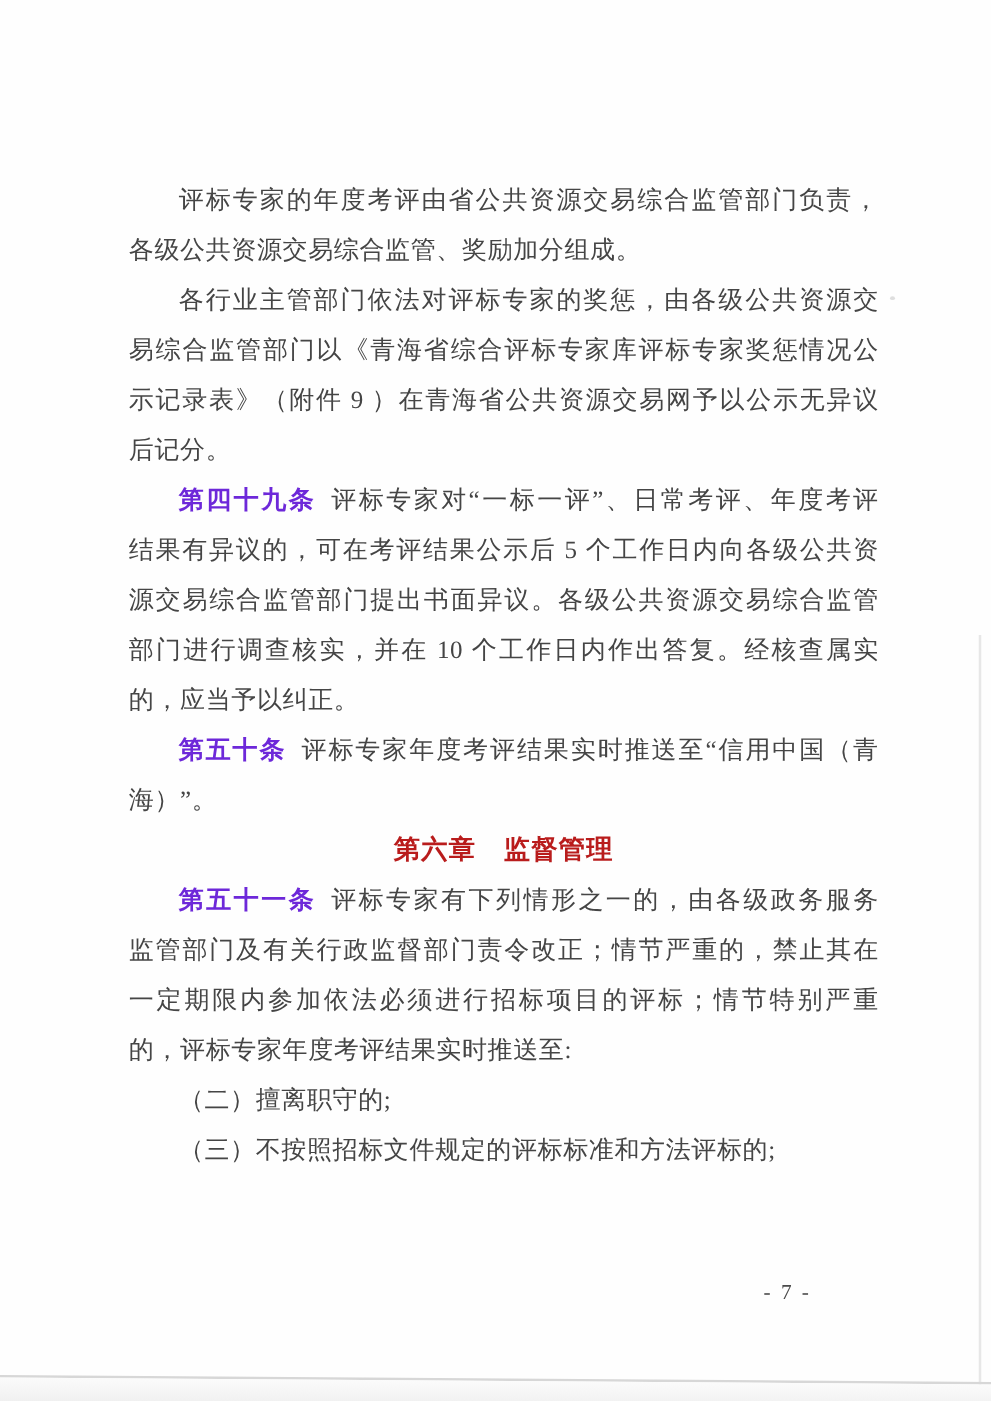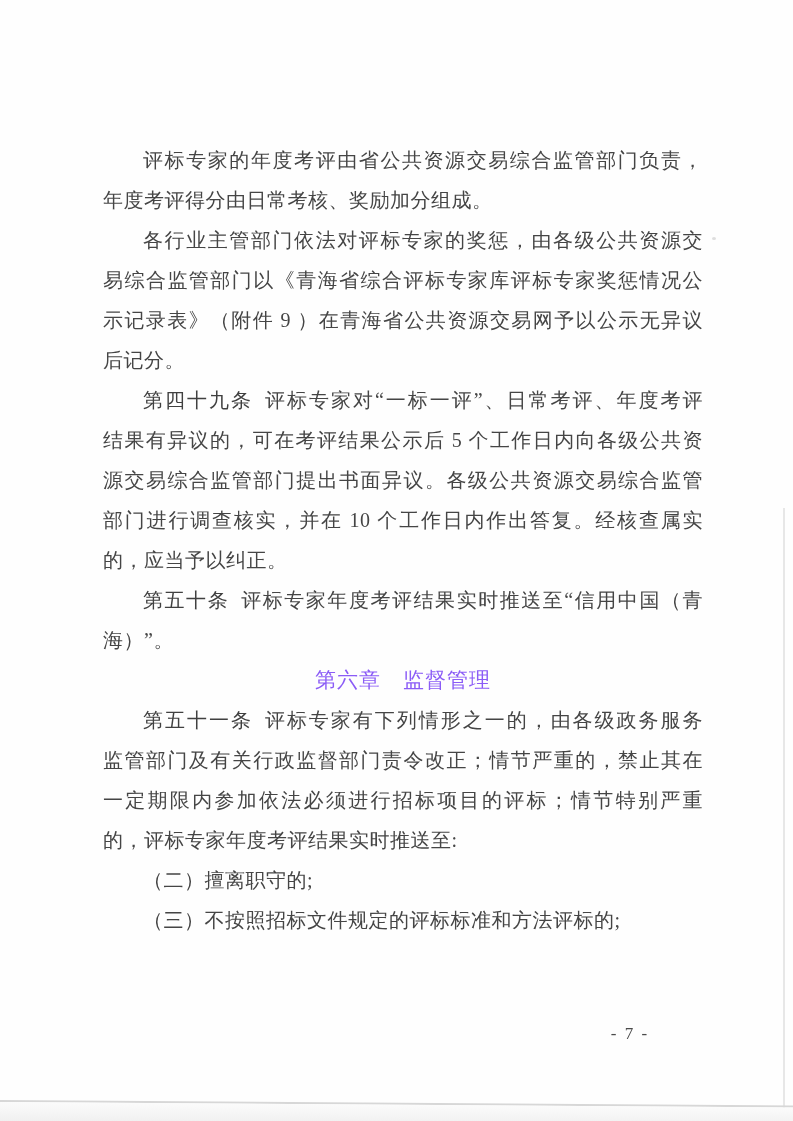--- a/index.html
+++ b/index.html
@@ -22,26 +22,26 @@
   .line {
     font-size: 20px;
     line-height: 40px;
     height: 40px;
     overflow: hidden;
     text-align: justify;
     letter-spacing: 0.5px;
   }
   .fill { text-align-last: justify; }
   .indent { padding-left: 40px; }
-  .lead { font-weight: normal; margin-right: 12px; color: #404040; }
+  .lead { font-weight: bold; margin-right: 12px; color: #6d28d9; }
   .heading {
     font-family: "Liberation Sans", "DejaVu Sans", sans-serif;
-    font-weight: normal;
+    font-weight: bold;
     font-size: 21px;
-    color: #8b5cf6;
+    color: #b91c1c;
     text-align: center;
     text-align-last: center;
     letter-spacing: 1px;
   }
   .pageno {
     position: absolute;
     left: 594px;
     top: 1022px;
     width: 72px;
     text-align: center;
@@ -78,21 +78,21 @@
     border-radius: 50%;
   }
 </style>
 </head>
 <body>
 
 <div class="page">
   <div class="content">
 
     <div class="line indent fill">评标专家的年度考评由省公共资源交易综合监管部门负责，</div>
-    <div class="line">年度考评得分由日常考核、奖励加分组成。</div>
+    <div class="line">各级公共资源交易综合监管、奖励加分组成。</div>
 
     <div class="line indent fill">各行业主管部门依法对评标专家的奖惩，由各级公共资源交</div>
     <div class="line fill">易综合监管部门以《青海省综合评标专家库评标专家奖惩情况公</div>
     <div class="line fill">示记录表》（附件 9 ）在青海省公共资源交易网予以公示无异议</div>
     <div class="line">后记分。</div>
 
     <div class="line indent fill">
       <b class="lead">第四十九条</b><span>评标专家对“一标一评”、日常考评、年度考评</span>
     </div>
     <div class="line fill">结果有异议的，可在考评结果公示后 5 个工作日内向各级公共资</div>

